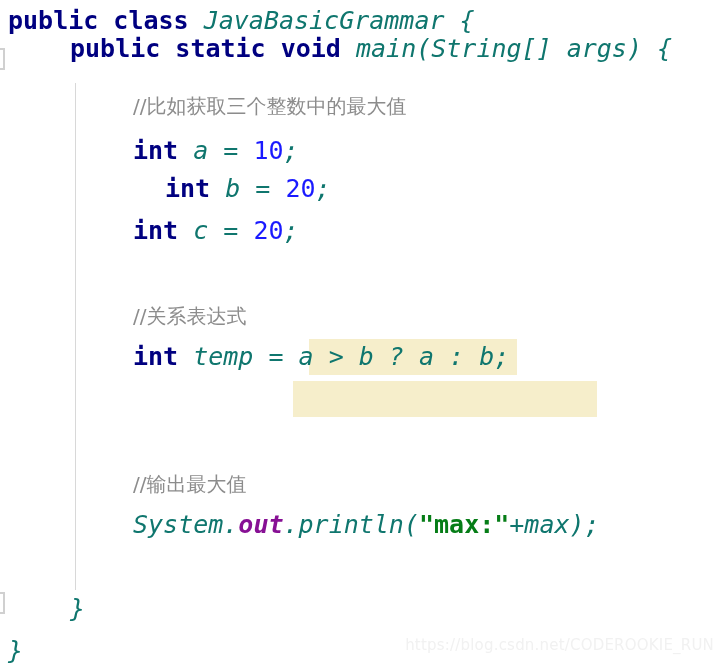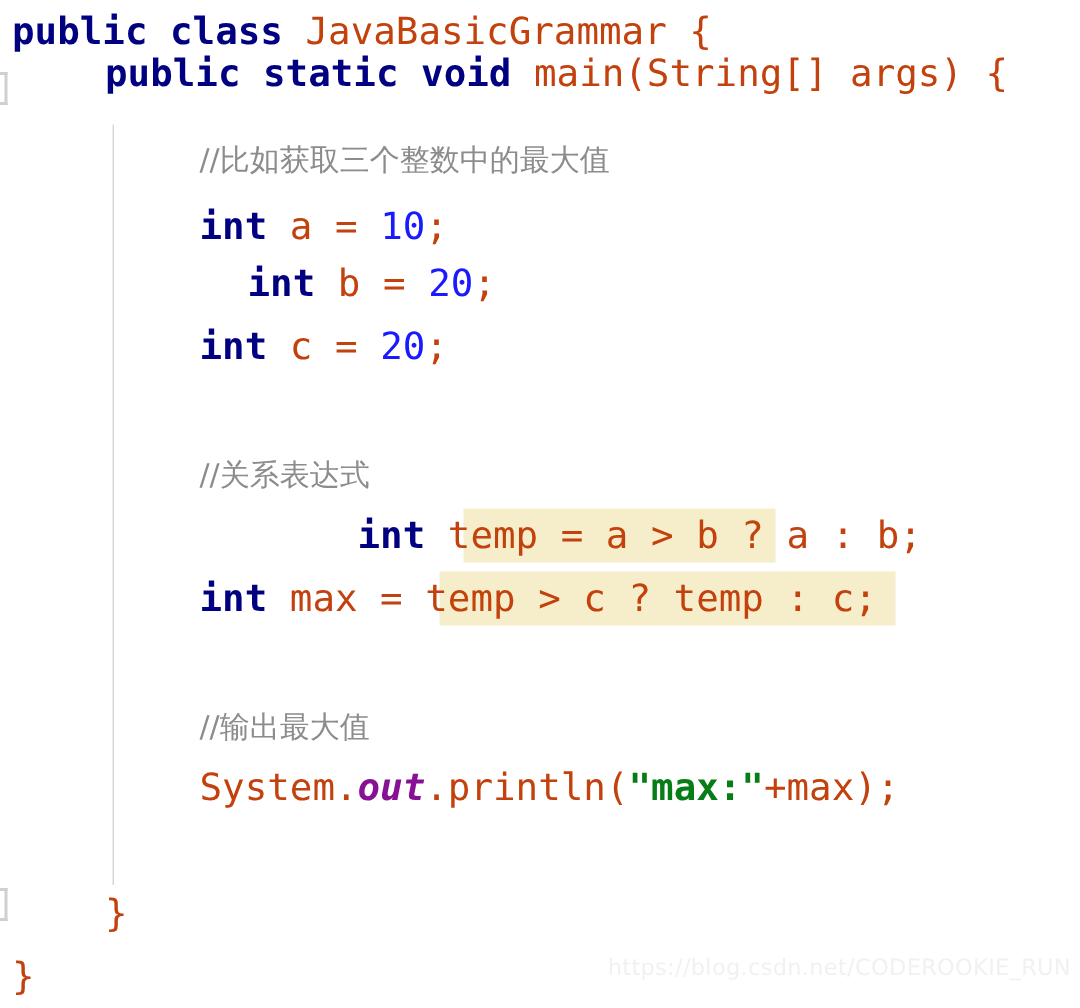--- a/index.html
+++ b/index.html
@@ -54,21 +54,21 @@
     letter-spacing: 0;
   }
 
   .tok { white-space: pre; }
 
   .kw        { color: #000080; font-weight: bold; }
   .num       { color: #1a1aff; }
   .str       { color: #067d17; font-weight: bold; }
   .field     { color: #871094; font-weight: bold; font-style: italic; margin-top: 31px; }
   .cmt       { color: #8c8c8c; font-family: "DejaVu Sans", "Liberation Sans", sans-serif; font-size: 20px; }
-  .plain     { color: #c2410c; }
+  .plain     { color: #0f766e; font-style: italic; }
 
   
   .hl-band {
     position: absolute;
     background: #f6eecb;
     height: 36px;
     z-index: 0;
   }
 
   .line-text {
@@ -104,22 +104,22 @@
 
   <div id="code-area">
       <div class="code-line" style="top: 0px;"><span class="line-text" style="margin-left: 8px;"><span class="tok kw">public class </span><span class="tok plain">JavaBasicGrammar {</span></span></div>
       <div class="code-line" style="top: 28px;"><span class="line-text" style="margin-left: 70px;"><span class="tok kw">public static void </span><span class="tok plain">main(String[] args) {</span></span></div>
       <div class="code-line" style="top: 84px;"><span class="line-text" style="margin-left: 133px;"><span class="tok cmt">//比如获取三个整数中的最大值</span></span></div>
       <div class="code-line" style="top: 130px;"><span class="line-text" style="margin-left: 133px;"><span class="tok kw">int</span><span class="tok plain"> a = </span><span class="tok num">10</span><span class="tok plain">;</span></span></div>
       <div class="code-line" style="top: 168px; padding-left: 32px;"><span class="line-text" style="margin-left: 133px;"><span class="tok kw">int</span><span class="tok plain"> b = </span><span class="tok num">20</span><span class="tok plain">;</span></span></div>
       <div class="code-line" style="top: 210px;"><span class="line-text" style="margin-left: 133px;"><span class="tok kw">int</span><span class="tok plain"> c = </span><span class="tok num">20</span><span class="tok plain">;</span></span></div>
       <div class="code-line" style="top: 252px;"><span class="line-text" style="margin-left: 133px;"></span></div>
       <div class="code-line" style="top: 294px;"><span class="line-text" style="margin-left: 133px;"><span class="tok cmt">//关系表达式</span></span></div>
-      <div class="code-line" style="top: 336px; text-align: center;"><div class="hl-band" style="left: 309px; width: 208px; top: 3px;"></div><span class="line-text" style="margin-left: 133px;"><span class="tok kw">int</span><span class="tok plain"> temp = a &gt; b ? a : b;</span></span></div>
-      <div class="code-line" style="top: 378px;"><div class="hl-band" style="left: 293px; width: 304px; top: 3px;"></div><span class="line-text" style="margin-left: 133px;"><span class="tok kw">int</span><span class="tok plain"> max = temp &gt; c ? temp : c;</span></span></div>
+      <div class="code-line" style="top: 336px;"><div class="hl-band" style="left: 309px; width: 208px; top: 3px;"></div><span class="line-text" style="margin-left: 133px;"><span class="tok kw">int</span><span class="tok plain"> temp = a &gt; b ? a : b;</span></span></div>
+      <div class="code-line" style="top: 378px;"><div class="hl-band" style="left: 293px; width: 304px; top: 3px;"></div></div>
       <div class="code-line" style="top: 420px;"><span class="line-text" style="margin-left: 133px;"></span></div>
       <div class="code-line" style="top: 462px;"><span class="line-text" style="margin-left: 133px;"><span class="tok cmt">//输出最大值</span></span></div>
       <div class="code-line" style="top: 504px;"><span class="line-text" style="margin-left: 133px;"><span class="tok plain">System.</span><span class="tok field">out</span><span class="tok plain">.println(</span><span class="tok str">"max:"</span><span class="tok plain">+max);</span></span></div>
       <div class="code-line" style="top: 546px;"><span class="line-text" style="margin-left: 133px;"></span></div>
       <div class="code-line" style="top: 588px;"><span class="line-text" style="margin-left: 70px;"><span class="tok plain">}</span></span></div>
       <div class="code-line" style="top: 630px;"><span class="line-text" style="margin-left: 8px;"><span class="tok plain">}</span></span></div>
     </div>
 
   <div id="watermark">https://blog.csdn.net/CODEROOKIE_RUN</div>
 

